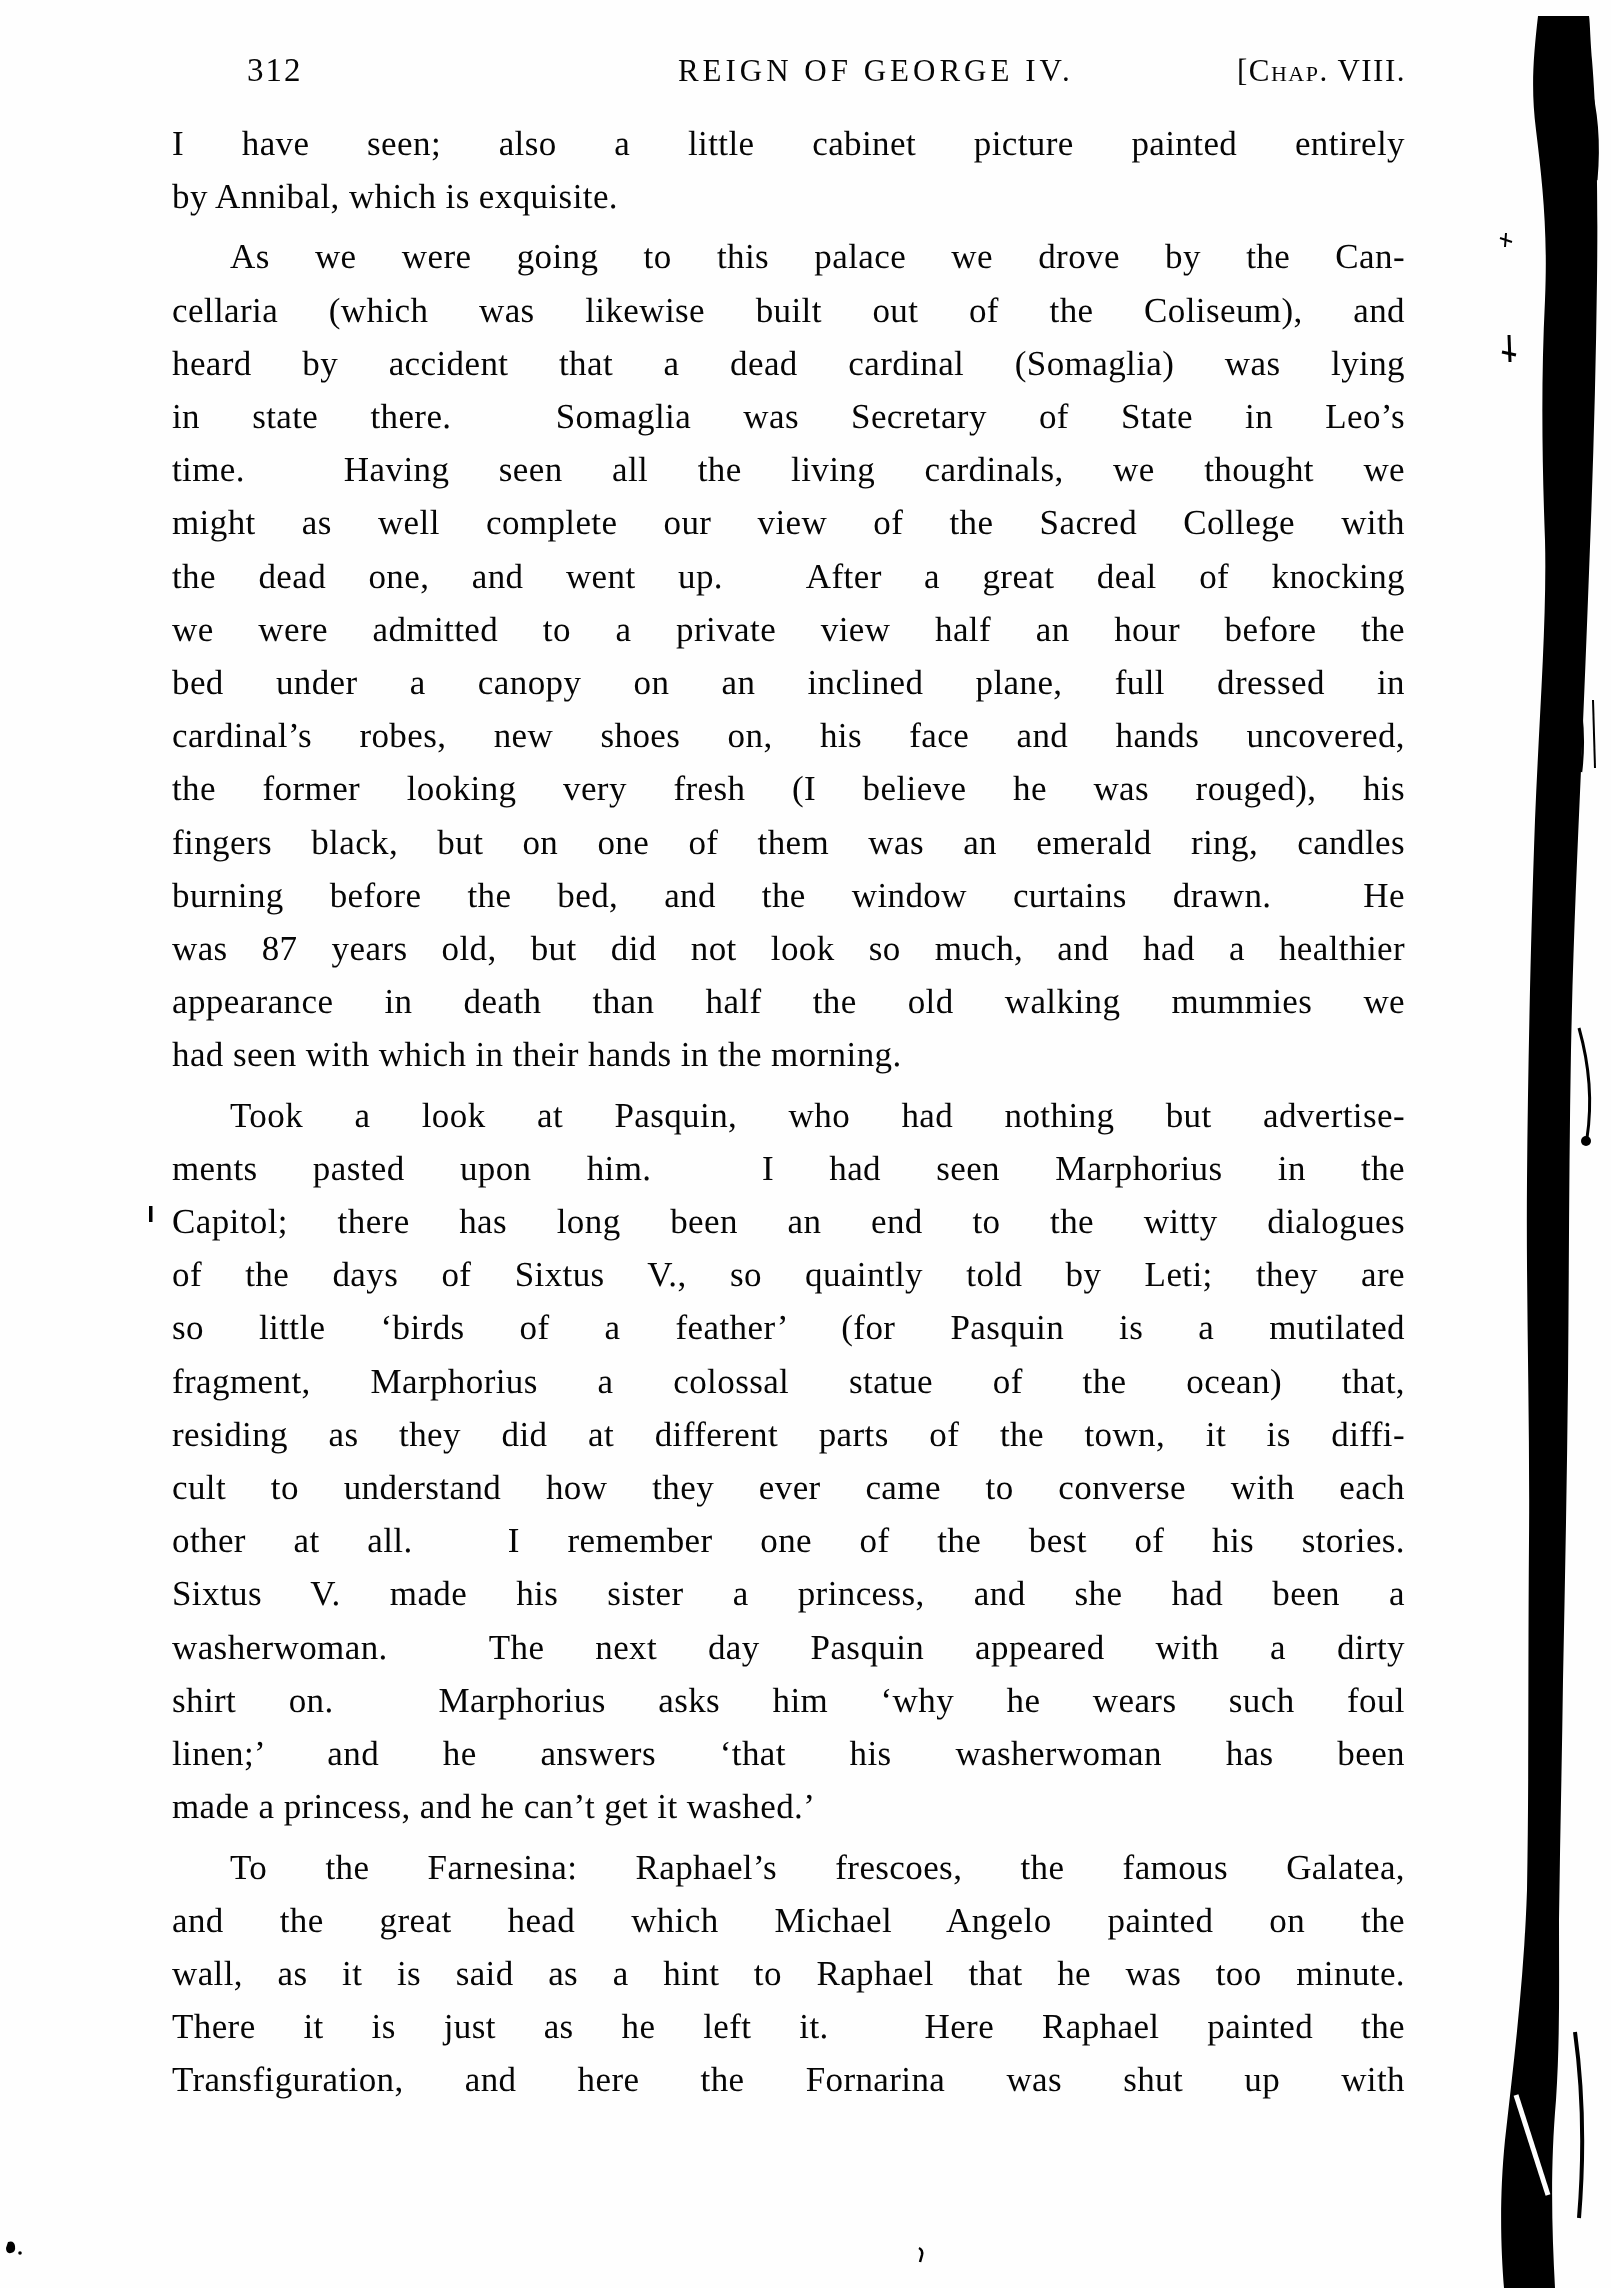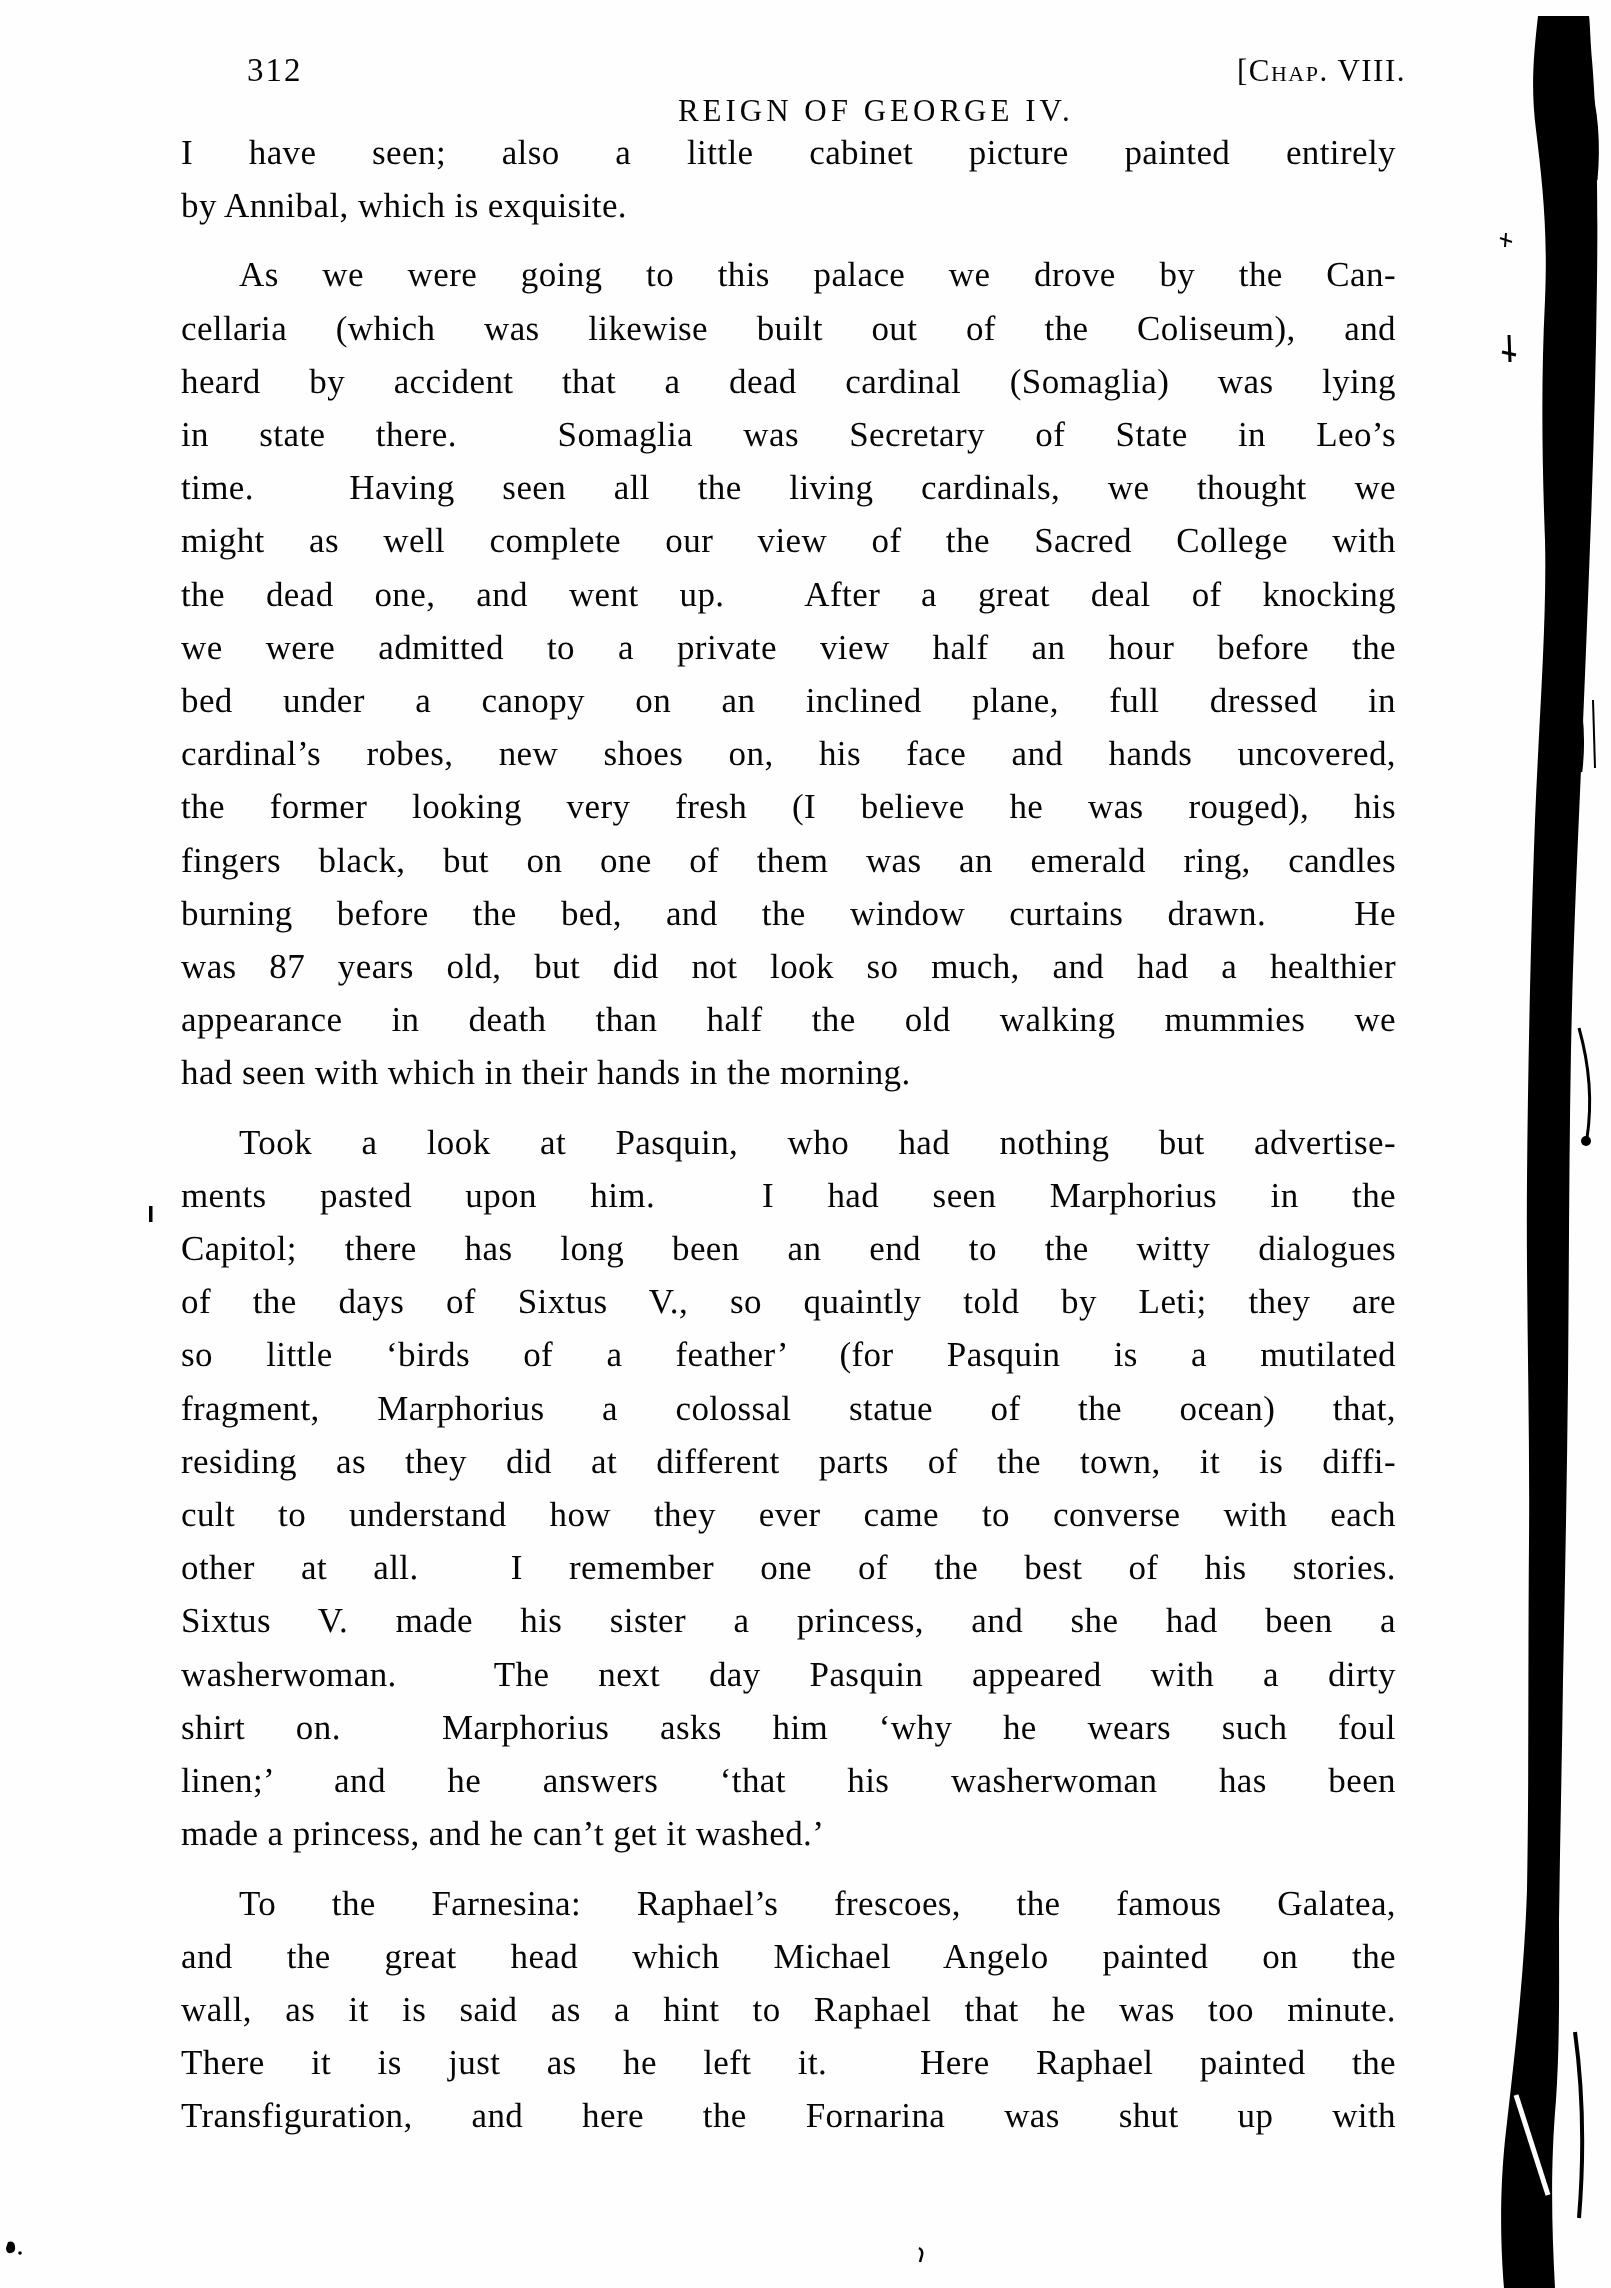--- a/index.html
+++ b/index.html
@@ -15,32 +15,32 @@
     position:absolute;left:165px;top:52px;width:1247px;height:44px;
     font-size:31px;
     text-align:center;
   }
   .page-number{
     position:absolute;left:82px;top:0;
     font-size:33px;letter-spacing:2px;
   }
   .running-title{
     position:absolute;left:57%;top:1px;transform:translateX(-50%);
-    letter-spacing:4px;white-space:nowrap;margin-top:40px;
+    letter-spacing:4px;white-space:nowrap;
   }
   .chapter-label{
     position:absolute;right:6px;top:1px;
     font-variant:small-caps;letter-spacing:1.5px;white-space:nowrap;
   }
   .text-block{
     position:absolute;left:165px;top:110px;width:1247px;
     font-size:35px;line-height:53.2px;letter-spacing:0.4px;
     text-rendering:geometricPrecision;
   }
-  .paragraph{margin:16px;}
+  .paragraph{margin:7px;}
   .paragraph.indent .line:first-child{text-indent:58px;}
   .line{
     white-space:pre-wrap;
     text-align:justify;
     text-align-last:justify;
   }
   .line.short{text-align:center;text-align-last:left;}
   .artifacts{position:absolute;inset:0;pointer-events:none;}
 </style>
 </head>

